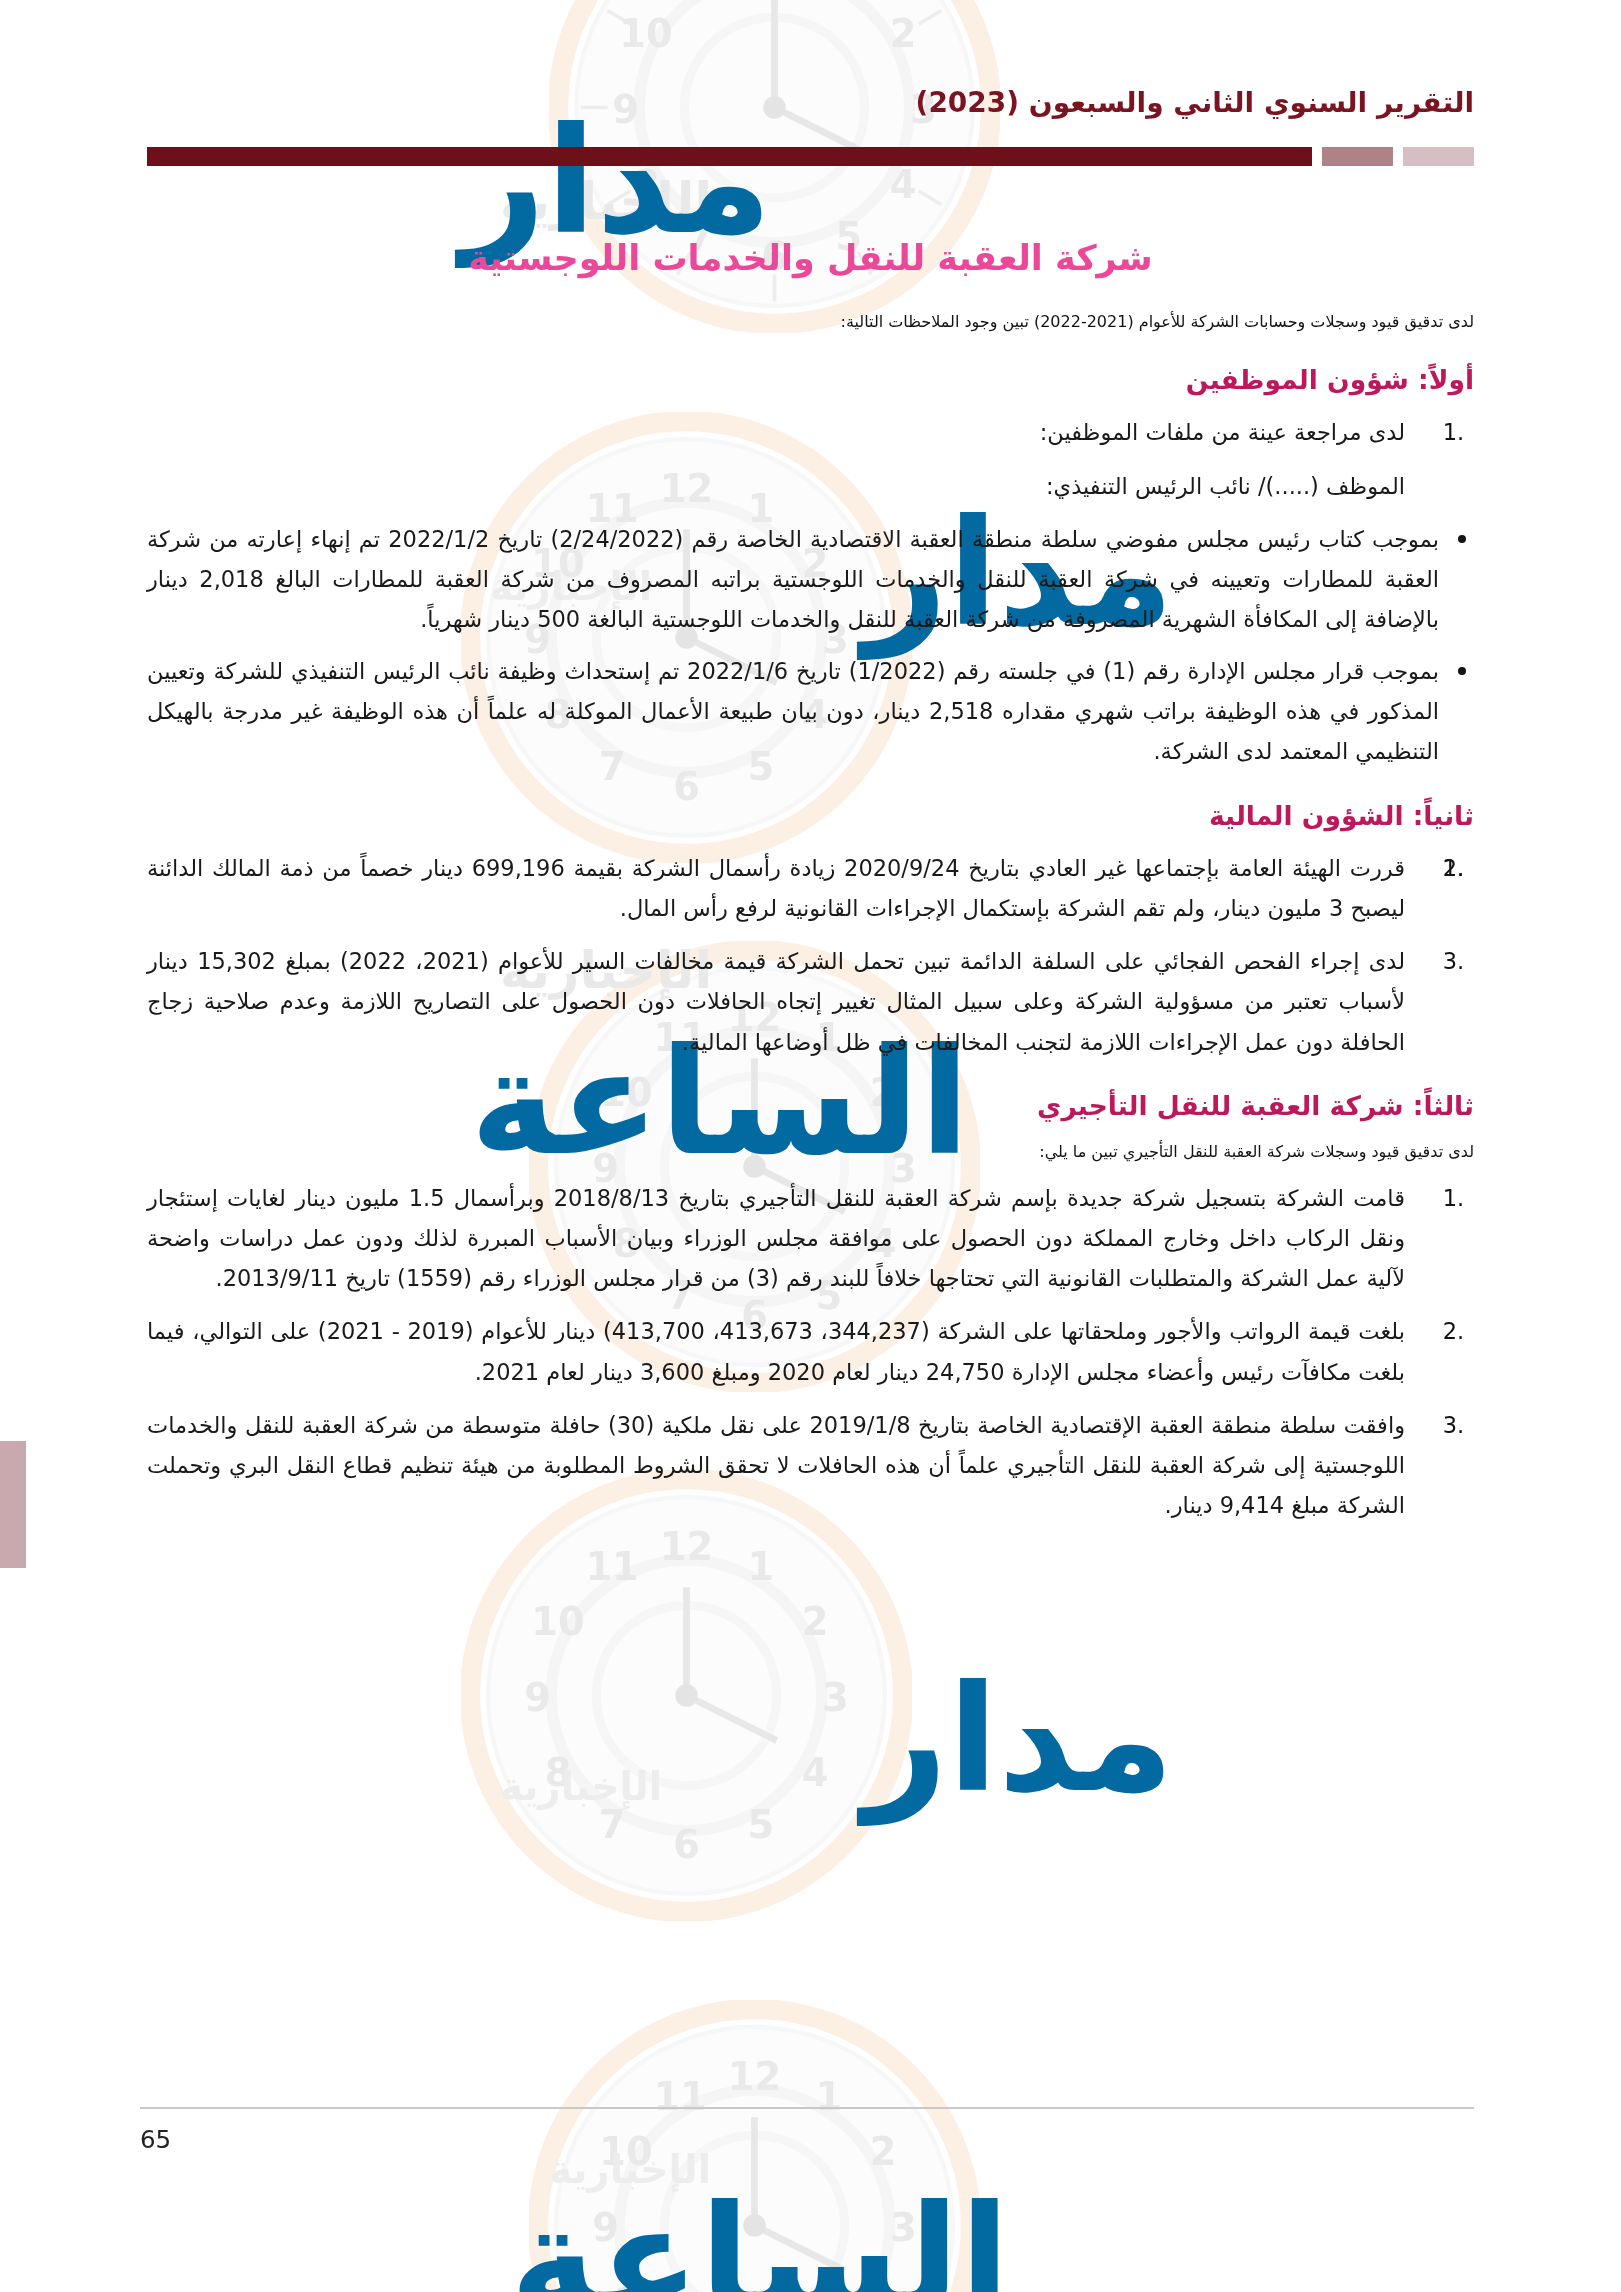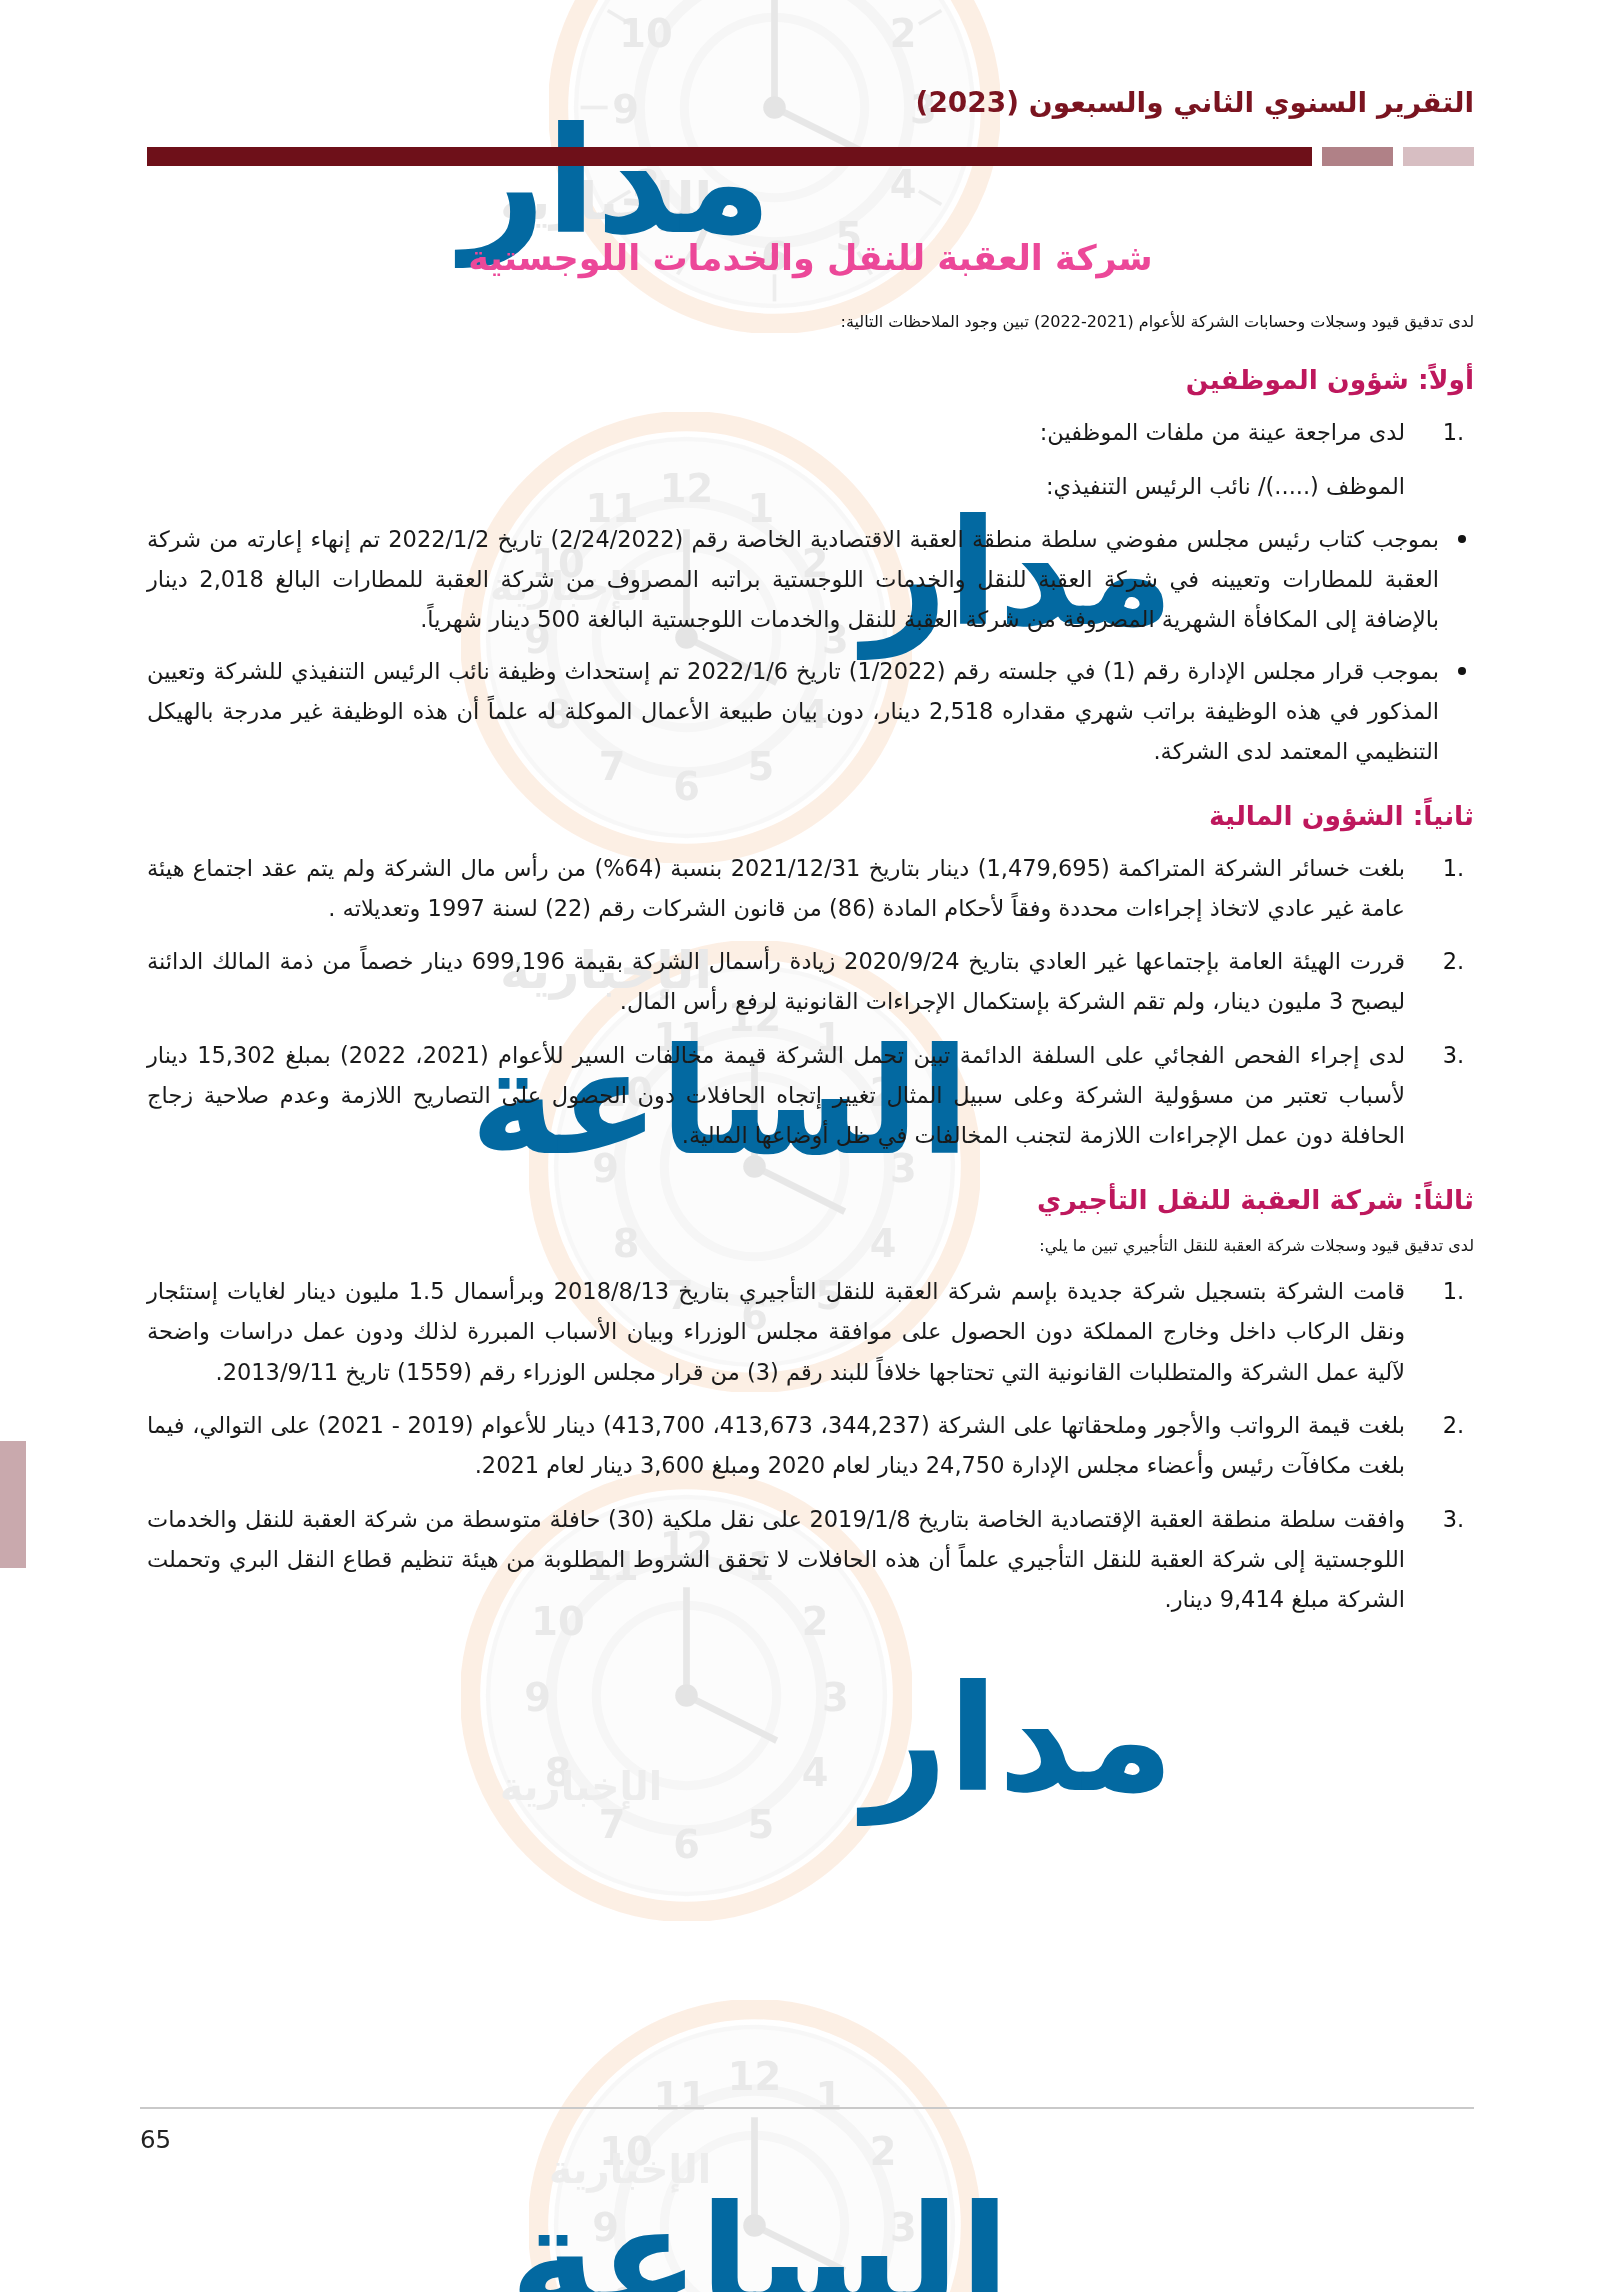--- a/index.html
+++ b/index.html
@@ -421,21 +421,20 @@
       <li>
         <span class="bullet-dot"></span>
         <span>بموجب قرار مجلس الإدارة رقم (1) في جلسته رقم (1/2022) تاريخ 2022/1/6 تم إستحداث وظيفة نائب الرئيس التنفيذي للشركة وتعيين المذكور في هذه الوظيفة براتب شهري مقداره 2,518 دينار، دون بيان طبيعة الأعمال الموكلة له علماً أن هذه الوظيفة غير مدرجة بالهيكل التنظيمي المعتمد لدى الشركة.</span>
       </li>
     </ul>
 
     <h2 class="section-heading">ثانياً: الشؤون المالية</h2>
     <ol class="num-list">
       <li>
         <span class="li-marker">.1</span>
-        <span>بلغت خسائر الشركة المتراكمة (1,479,695) دينار بتاريخ 2021/12/31 بنسبة (64%) من رأس مال الشركة ولم يتم عقد اجتماع هيئة عامة غير عادي لاتخاذ إجراءات محددة وفقاً لأحكام المادة (86) من قانون الشركات رقم (22) لسنة 1997 وتعديلاته .</span>
       </li>
       <li>
         <span class="li-marker">.2</span>
         <span>قررت الهيئة العامة بإجتماعها غير العادي بتاريخ 2020/9/24 زيادة رأسمال الشركة بقيمة 699,196 دينار خصماً من ذمة المالك الدائنة ليصبح 3 مليون دينار، ولم تقم الشركة بإستكمال الإجراءات القانونية لرفع رأس المال.</span>
       </li>
       <li>
         <span class="li-marker">.3</span>
         <span>لدى إجراء الفحص الفجائي على السلفة الدائمة تبين تحمل الشركة قيمة مخالفات السير للأعوام (2021، 2022) بمبلغ 15,302 دينار لأسباب تعتبر من مسؤولية الشركة وعلى سبيل المثال تغيير إتجاه الحافلات دون الحصول على التصاريح اللازمة وعدم صلاحية زجاج الحافلة دون عمل الإجراءات اللازمة لتجنب المخالفات في ظل أوضاعها المالية.</span>
       </li>
     </ol>

